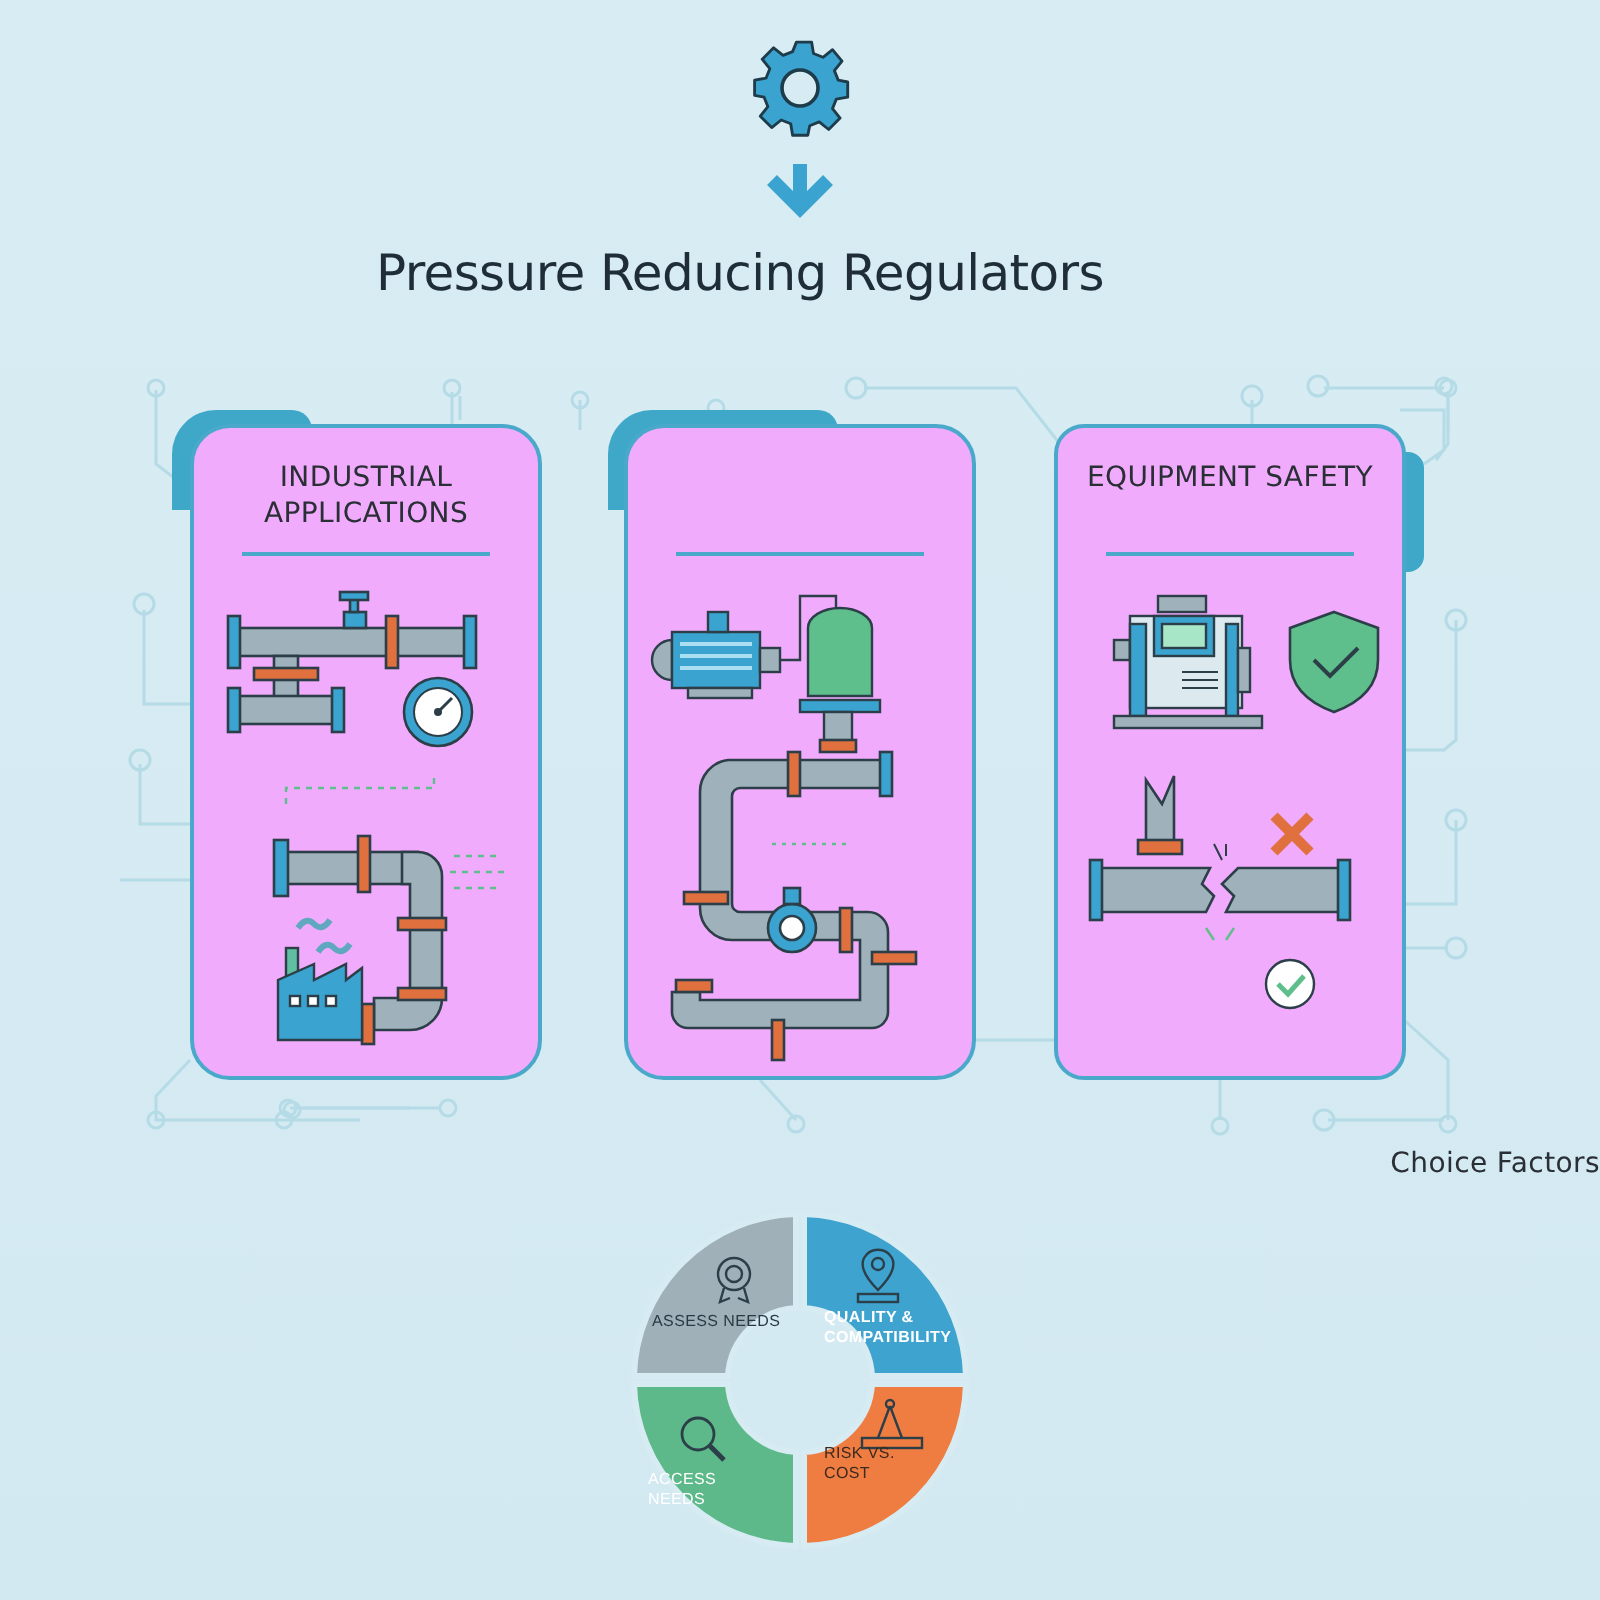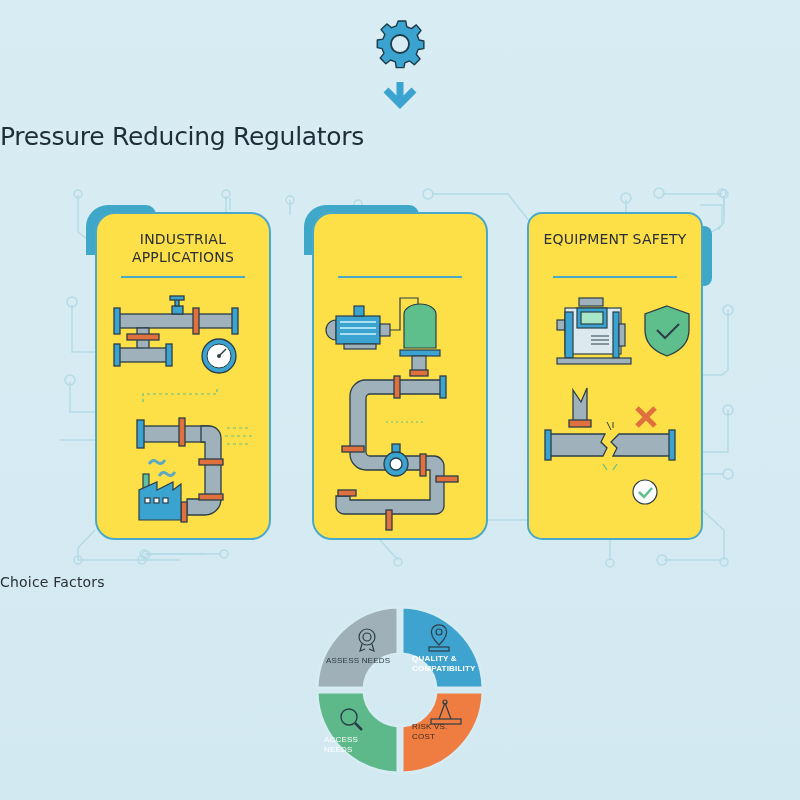--- a/index.html
+++ b/index.html
@@ -5,39 +5,39 @@
   html, body { margin: 0; padding: 0; }
   body {
     width: 800px; height: 800px; overflow: hidden;
     background: linear-gradient(180deg, #d8ecf3 0%, #d3e9f1 100%);
     font-family: "Liberation Sans", "DejaVu Sans", sans-serif;
     position: relative;
   }
   .bg-circuit { position: absolute; left: 0; top: 0; width: 800px; height: 800px; }
   .header-icon { position: absolute; left: 368px; top: 20px; width: 64px; height: 95px; }
   .title {
-    position: absolute; left: 0; top: 122px; width: 740px; text-align: left;
+    position: absolute; left: 0; top: 122px; width: 740px; text-align: center;
     font-family: "DejaVu Sans", sans-serif; font-size: 25px; color: #1f2d38; letter-spacing: -0.3px;
   }
   .card-tab {
     position: absolute; height: 50px; background: #3fa8c9; border-radius: 22px 10px 0 0;
   }
   .card {
     position: absolute; top: 212px; width: 176px; height: 328px;
-    background: #fde047; border: 2px solid #4aa9cb; border-radius: 20px; box-sizing: border-box;
+    background: #f0abfc; border: 2px solid #4aa9cb; border-radius: 20px; box-sizing: border-box;
   }
   .card-title {
     position: absolute; left: 0; top: 16px; width: 100%; text-align: center;
     font-family: "DejaVu Sans", sans-serif; font-size: 14px; line-height: 18px; color: #2a2f35;
     text-transform: uppercase; letter-spacing: 0.2px;
   }
   .card-rule { position: absolute; left: 24px; right: 24px; top: 62px; height: 2px; background: #4aa9cb; }
   .card-art { position: absolute; left: 0; top: 70px; width: 172px; height: 250px; }
   .factors-title {
-    position: absolute; left: 0; top: 574px; width: 800px; text-align: left;
+    position: absolute; left: 0; top: 574px; width: 800px; text-align: right;
     font-family: "DejaVu Sans", sans-serif; font-size: 14px; color: #2a2f35; letter-spacing: 0.2px;
   }
   .donut { position: absolute; left: 315px; top: 605px; width: 170px; height: 170px; }
   .seg-label {
     position: absolute; font-size: 8px; line-height: 10px;
     text-transform: uppercase; letter-spacing: 0.2px;
   }
 </style>
 </head>
 <body>

